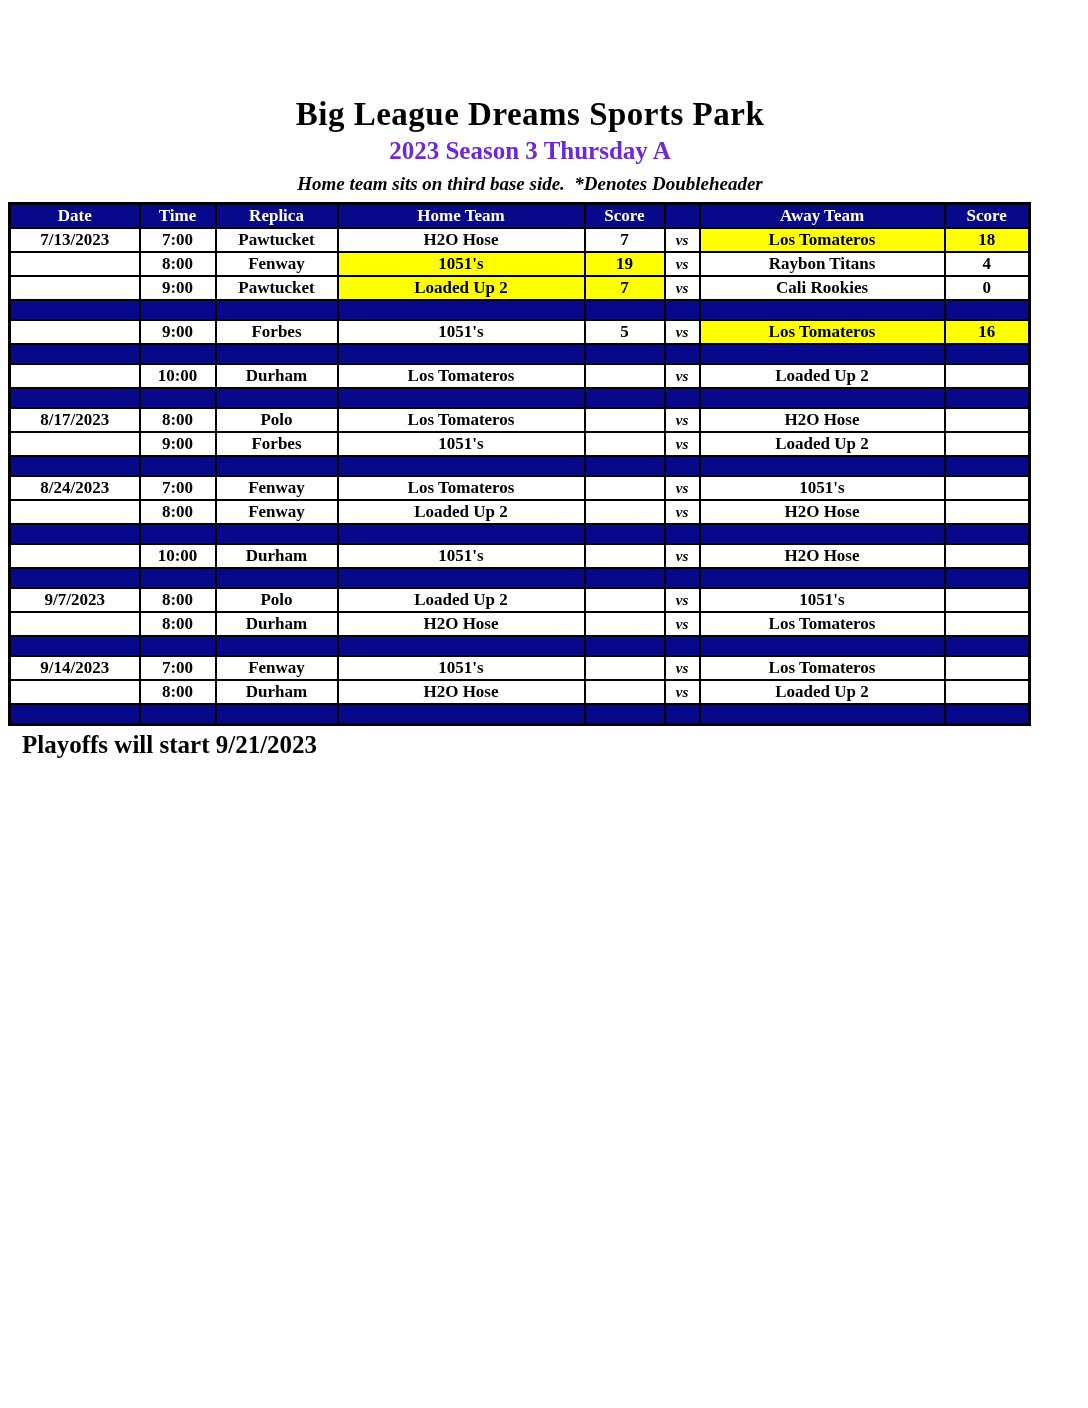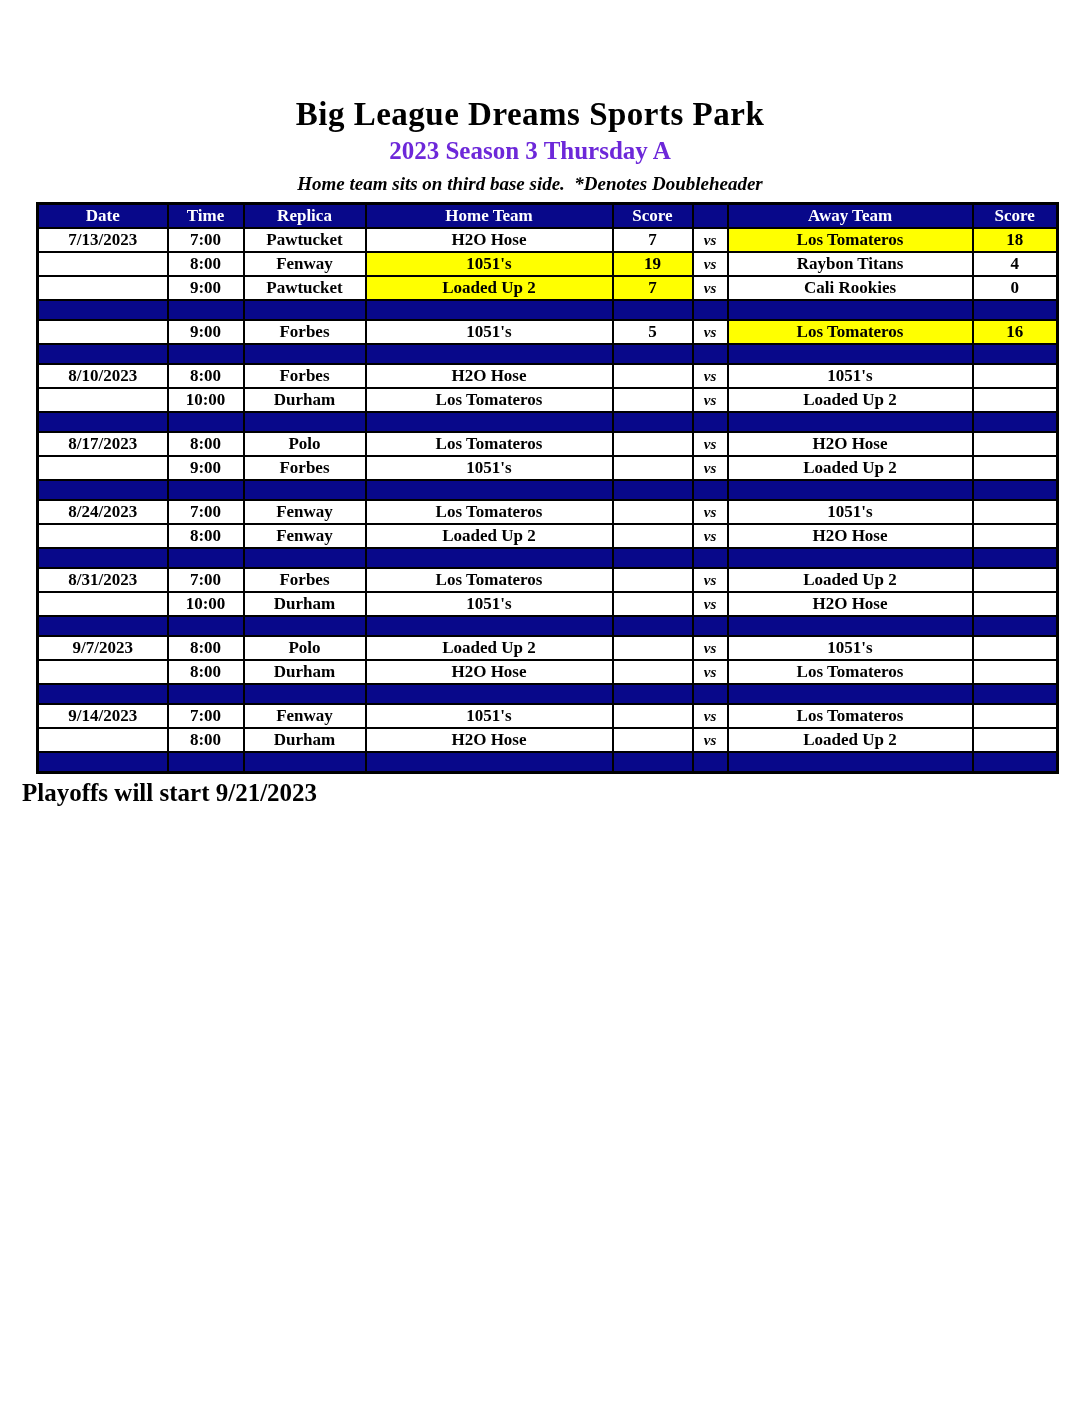--- a/index.html
+++ b/index.html
@@ -35,21 +35,21 @@
     text-align: center;
     font-size: 19px; font-weight: bold; font-style: italic;
     margin-top: 8px; margin-bottom: 7px;
     color: #000;
     white-space: pre;
   }
   table.schedule {
     border-collapse: collapse;
     table-layout: fixed;
     width: 1020px;
-    margin-left: 36px;
+    margin-left: 8px;
     border: 3px solid #000;
   }
   table.schedule th, table.schedule td {
     border: 2px solid #000;
     text-align: center;
     vertical-align: middle;
     font-weight: bold;
     font-size: 17px;
     height: 22px;
     line-height: 22px;
@@ -167,30 +167,20 @@
           <td></td>
           <td></td>
           <td></td>
           <td></td>
           <td></td>
           <td></td>
           <td></td>
           <td></td>
         </tr>
         <tr>
-          <td>8/10/2023</td>
-          <td>8:00</td>
-          <td>Forbes</td>
-          <td>H2O Hose</td>
-          <td></td>
-          <td class="vs">vs</td>
-          <td>1051's</td>
-          <td></td>
-        </tr>
-        <tr>
           <td></td>
           <td>10:00</td>
           <td>Durham</td>
           <td>Los Tomateros</td>
           <td></td>
           <td class="vs">vs</td>
           <td>Loaded Up 2</td>
           <td></td>
         </tr>
         <tr class="sep">
@@ -254,30 +244,20 @@
           <td></td>
         </tr>
         <tr class="sep">
           <td></td>
           <td></td>
           <td></td>
           <td></td>
           <td></td>
           <td></td>
           <td></td>
-          <td></td>
-        </tr>
-        <tr>
-          <td>8/31/2023</td>
-          <td>7:00</td>
-          <td>Forbes</td>
-          <td>Los Tomateros</td>
-          <td></td>
-          <td class="vs">vs</td>
-          <td>Loaded Up 2</td>
           <td></td>
         </tr>
         <tr>
           <td></td>
           <td>10:00</td>
           <td>Durham</td>
           <td>1051's</td>
           <td></td>
           <td class="vs">vs</td>
           <td>H2O Hose</td>

